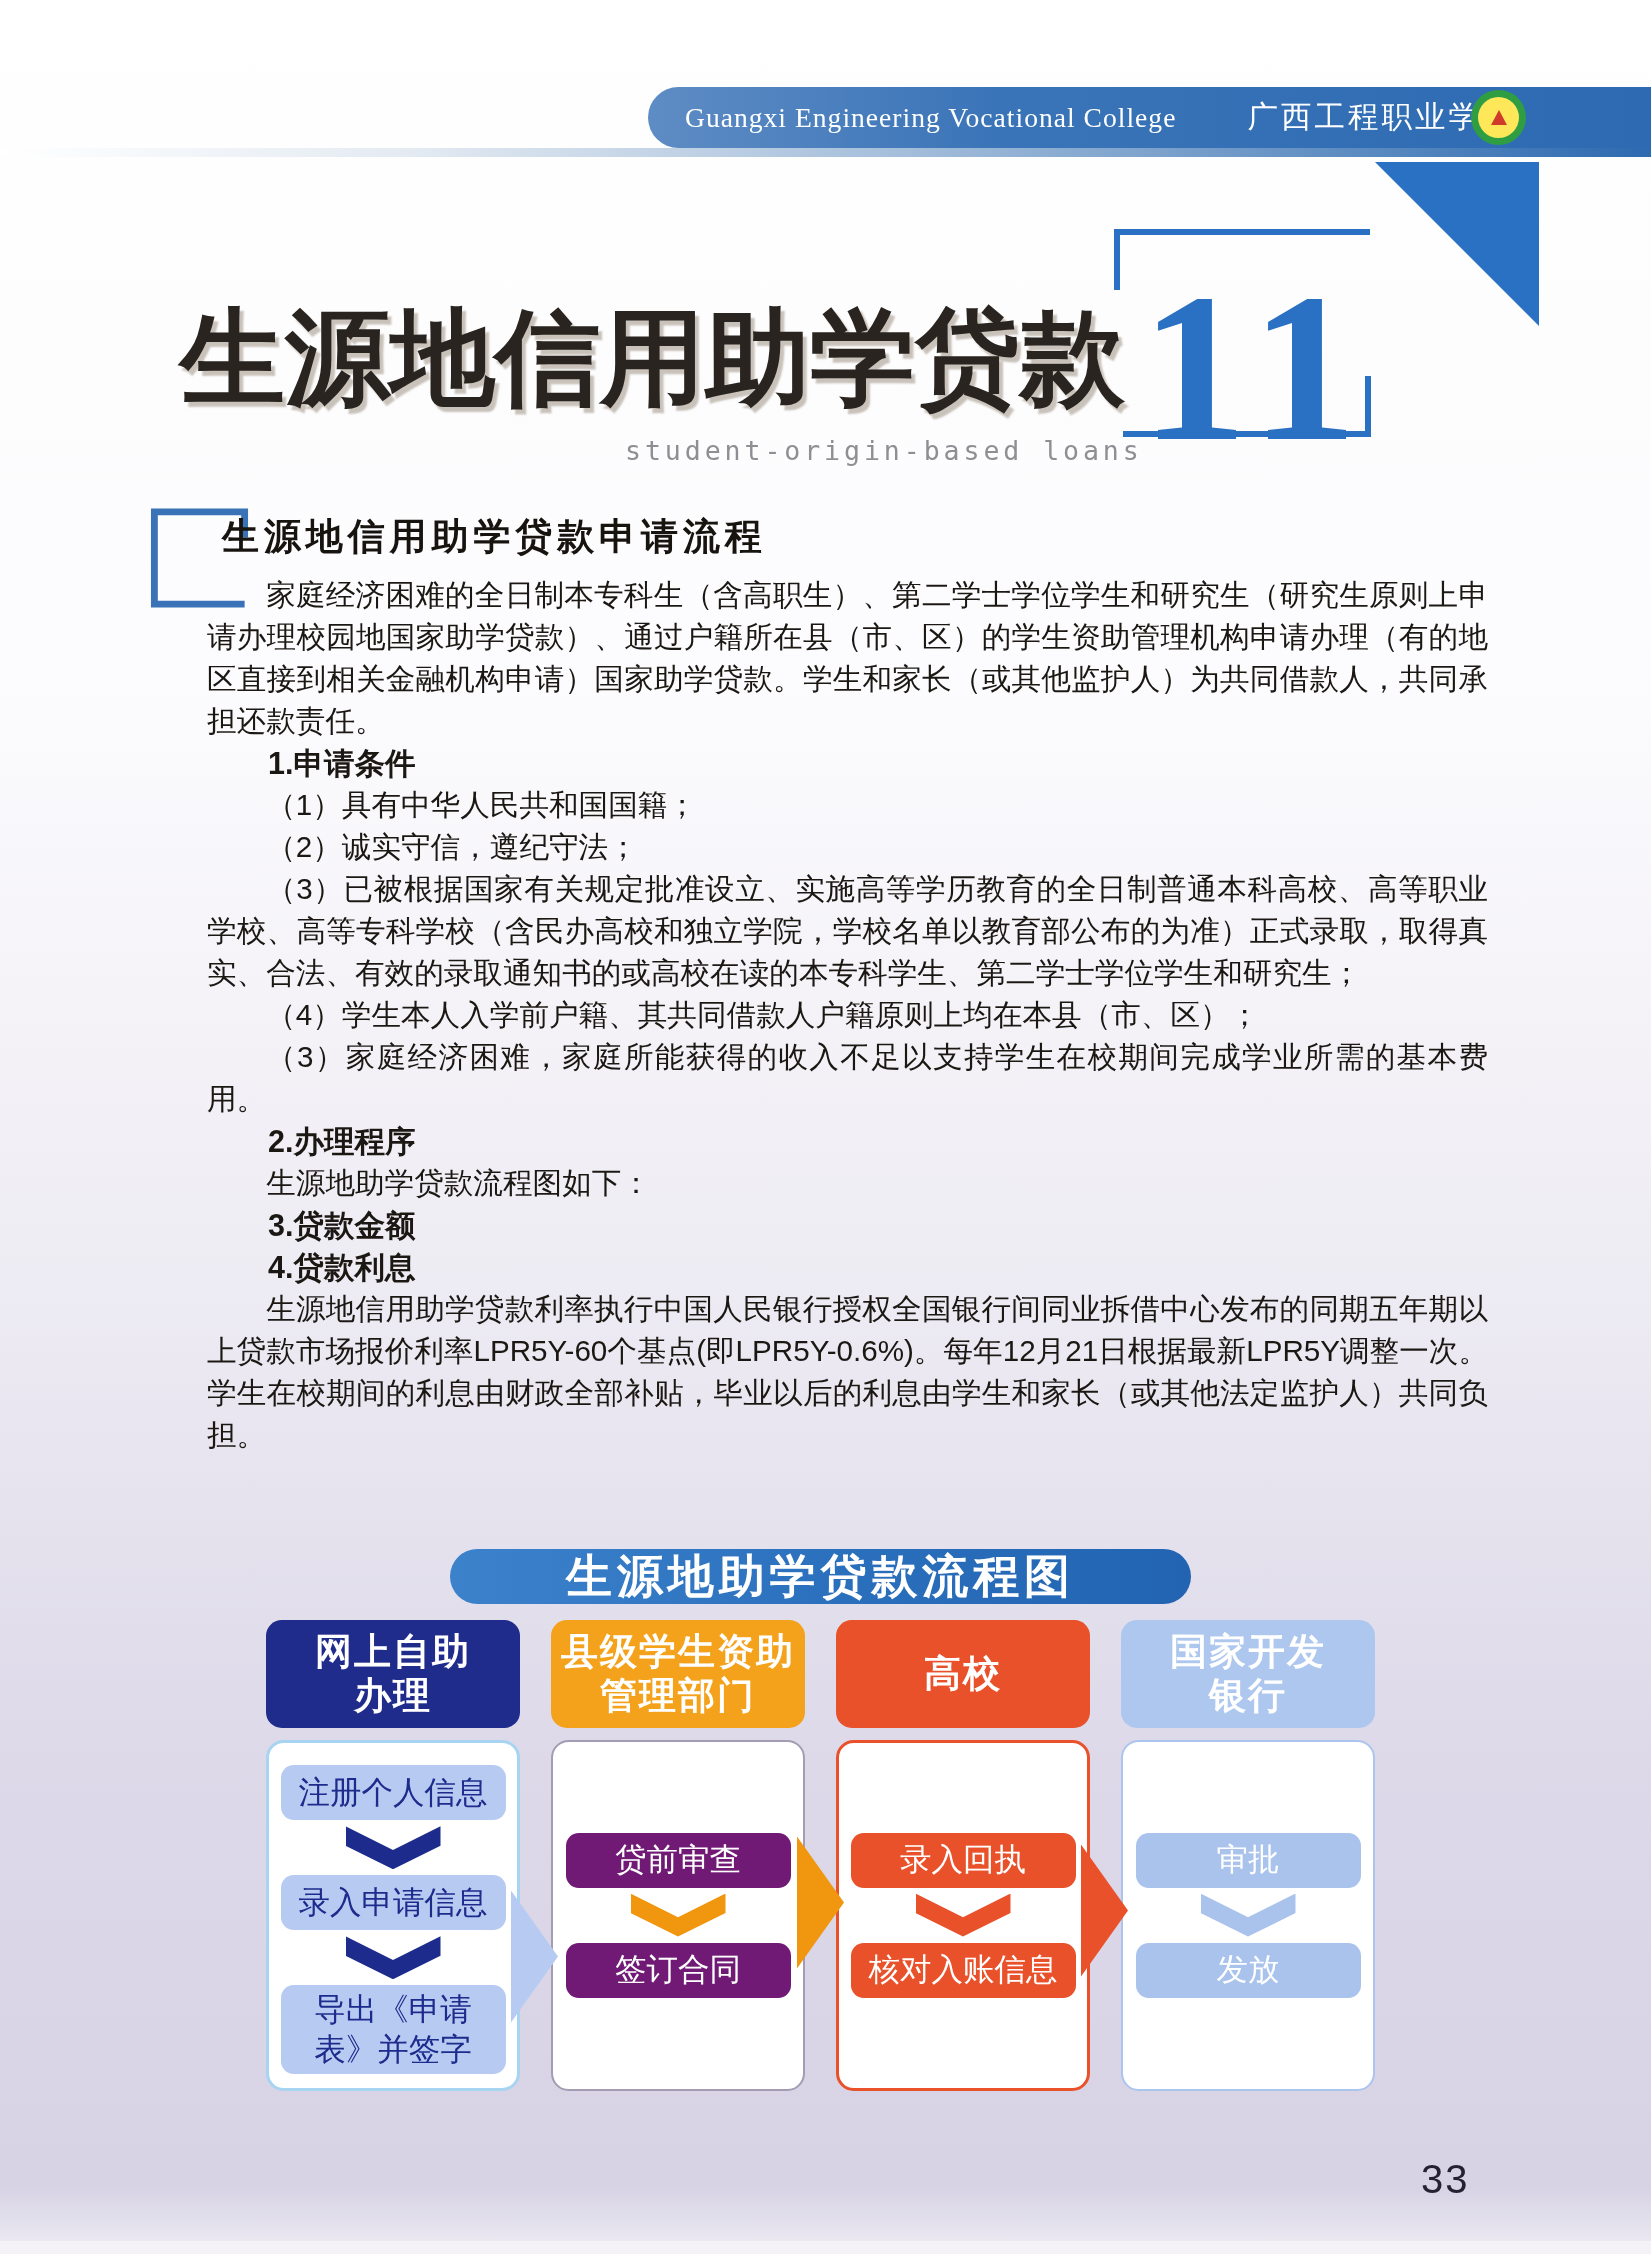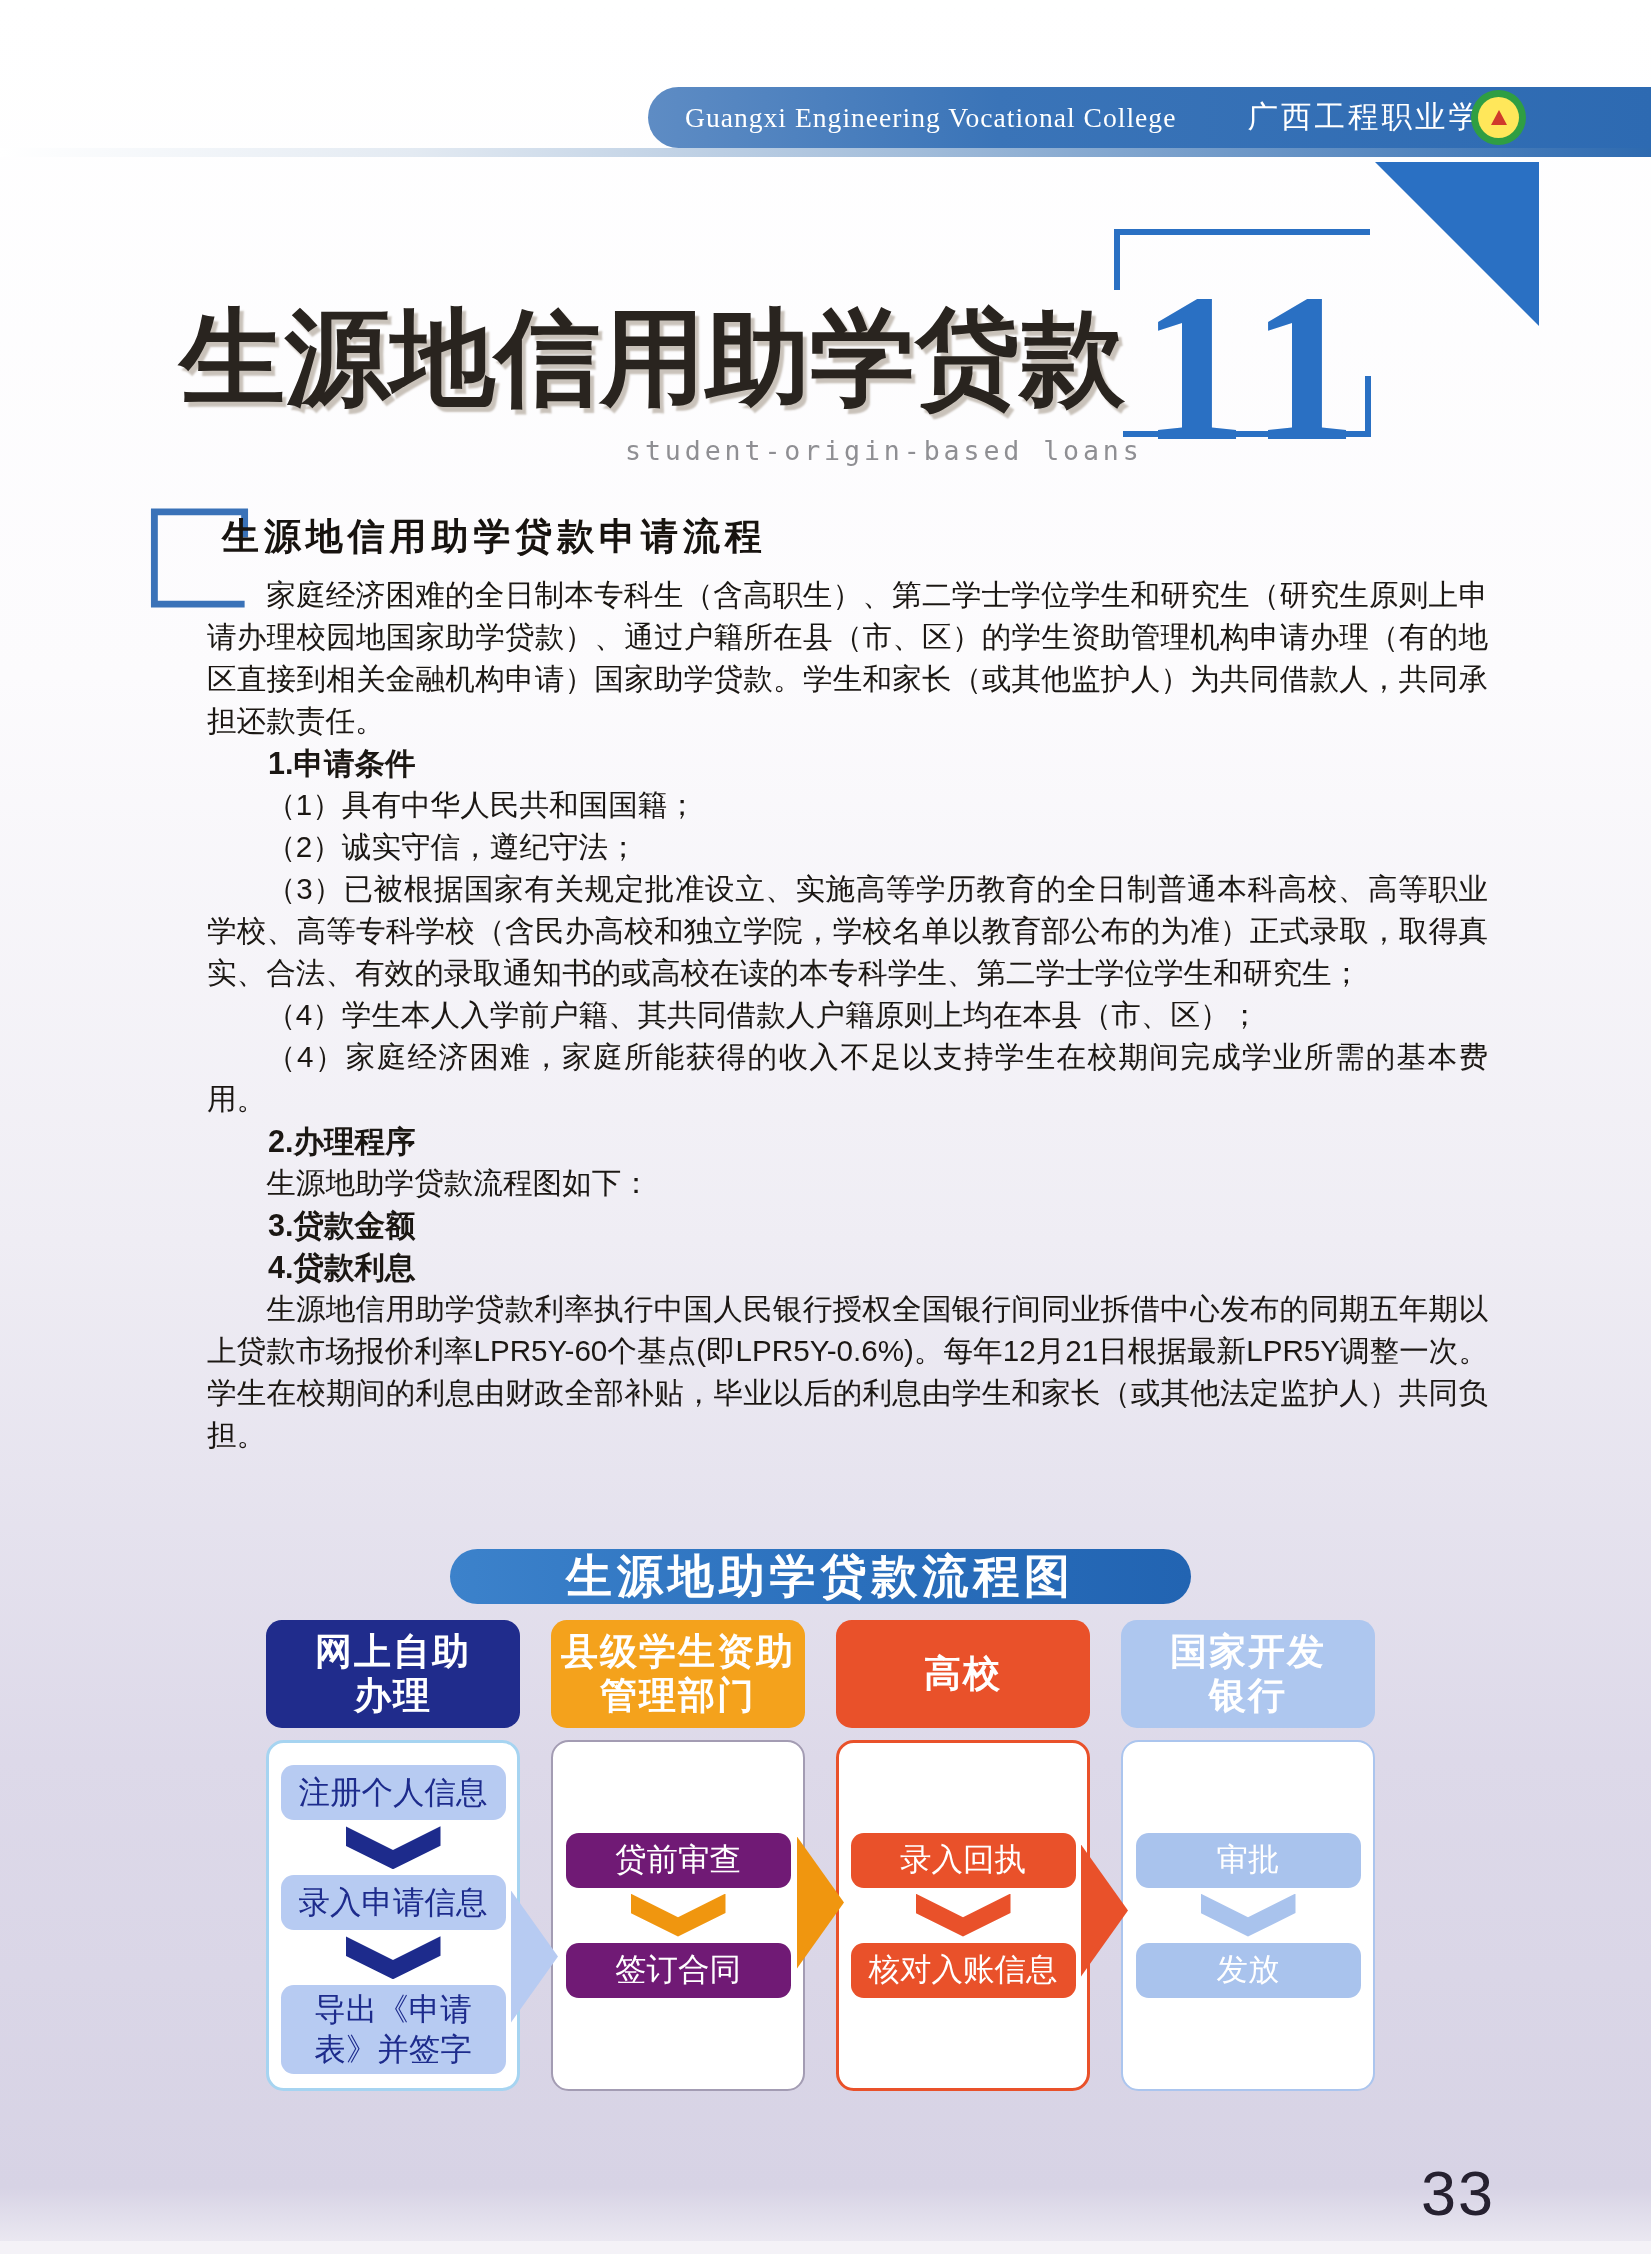--- a/index.html
+++ b/index.html
@@ -104,21 +104,21 @@
   .p1 .chev{background:#1d2b8c;} .p2 .chev{background:#f0960f;}
   .p3 .chev{background:#e9512a;} .p4 .chev{background:#a9c3ed;}
   .flow-arrow{
     position:absolute; right:-41px; width:47px; height:132px; z-index:3;
     clip-path:polygon(0 0,100% 50%,0 100%);
   }
   .p1 .flow-arrow{background:#b7cbf2; top:148px;}
   .p2 .flow-arrow{background:#f0960f; top:95px;}
   .p3 .flow-arrow{background:#e9512a; top:102px;}
   
-  .page-num{position:absolute; left:1421px; top:2157px; font-size:63px; color:#262130; letter-spacing:2px;}
+  .page-num{position:absolute; left:1421px; top:2157px; font-size:40px; color:#262130; letter-spacing:2px;}
   .bottom-strip{position:absolute; left:0; right:0; bottom:0; height:13.8px; background:#f4f2f7;}
 </style>
 </head>
 <body>
 
 <div class="page">
 
   <div class="top-bar">
     <span class="college-en">Guangxi Engineering Vocational College</span>
     <span class="college-zh">广西工程职业学院</span>
@@ -144,21 +144,21 @@
   </svg>
   <h2 class="section-heading">生源地信用助学贷款申请流程</h2>
 
   <div class="body-copy">
     <p class="indent">家庭经济困难的全日制本专科生（含高职生）、第二学士学位学生和研究生（研究生原则上申请办理校园地国家助学贷款）、通过户籍所在县（市、区）的学生资助管理机构申请办理（有的地区直接到相关金融机构申请）国家助学贷款。学生和家长（或其他监护人）为共同借款人，共同承担还款责任。</p>
     <p class="num-head">1.申请条件</p>
     <p class="indent">（1）具有中华人民共和国国籍；</p>
     <p class="indent">（2）诚实守信，遵纪守法；</p>
     <p class="indent">（3）已被根据国家有关规定批准设立、实施高等学历教育的全日制普通本科高校、高等职业学校、高等专科学校（含民办高校和独立学院，学校名单以教育部公布的为准）正式录取，取得真实、合法、有效的录取通知书的或高校在读的本专科学生、第二学士学位学生和研究生；</p>
     <p class="indent">（4）学生本人入学前户籍、其共同借款人户籍原则上均在本县（市、区）；</p>
-    <p class="indent">（4）家庭经济困难，家庭所能获得的收入不足以支持学生在校期间完成学业所需的基本费用。</p>
+    <p class="indent">（3）家庭经济困难，家庭所能获得的收入不足以支持学生在校期间完成学业所需的基本费用。</p>
     <p class="num-head">2.办理程序</p>
     <p class="indent">生源地助学贷款流程图如下：</p>
     <p class="num-head">3.贷款金额</p>
     <p class="num-head">4.贷款利息</p>
     <p class="indent">生源地信用助学贷款利率执行中国人民银行授权全国银行间同业拆借中心发布的同期五年期以上贷款市场报价利率LPR5Y-60个基点(即LPR5Y-0.6%)。每年12月21日根据最新LPR5Y调整一次。学生在校期间的利息由财政全部补贴，毕业以后的利息由学生和家长（或其他法定监护人）共同负担。</p>
   </div>
 
   <div class="flow">
     <div class="flow-title">生源地助学贷款流程图</div>
 

